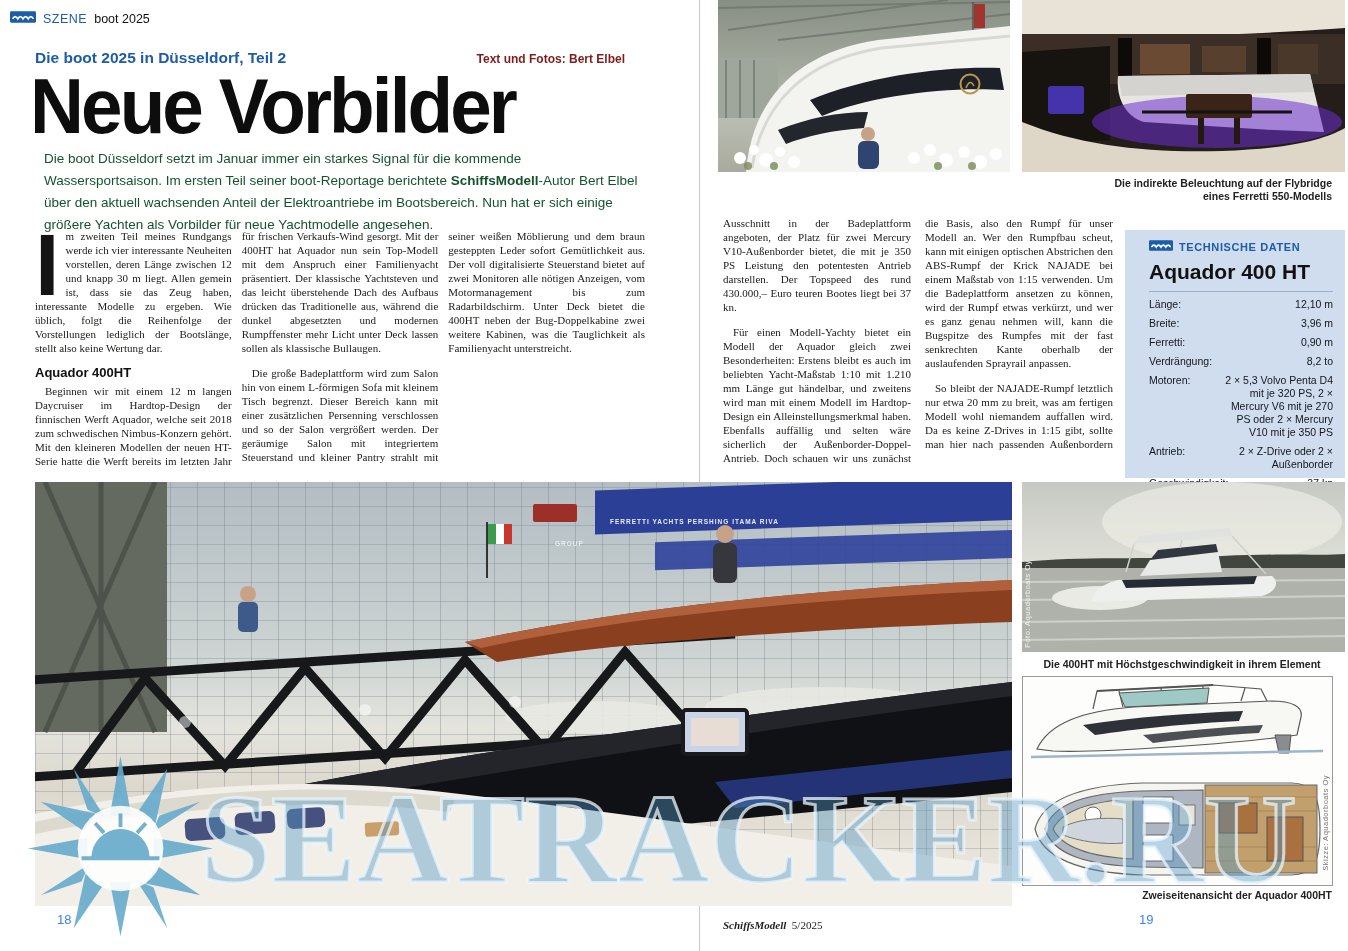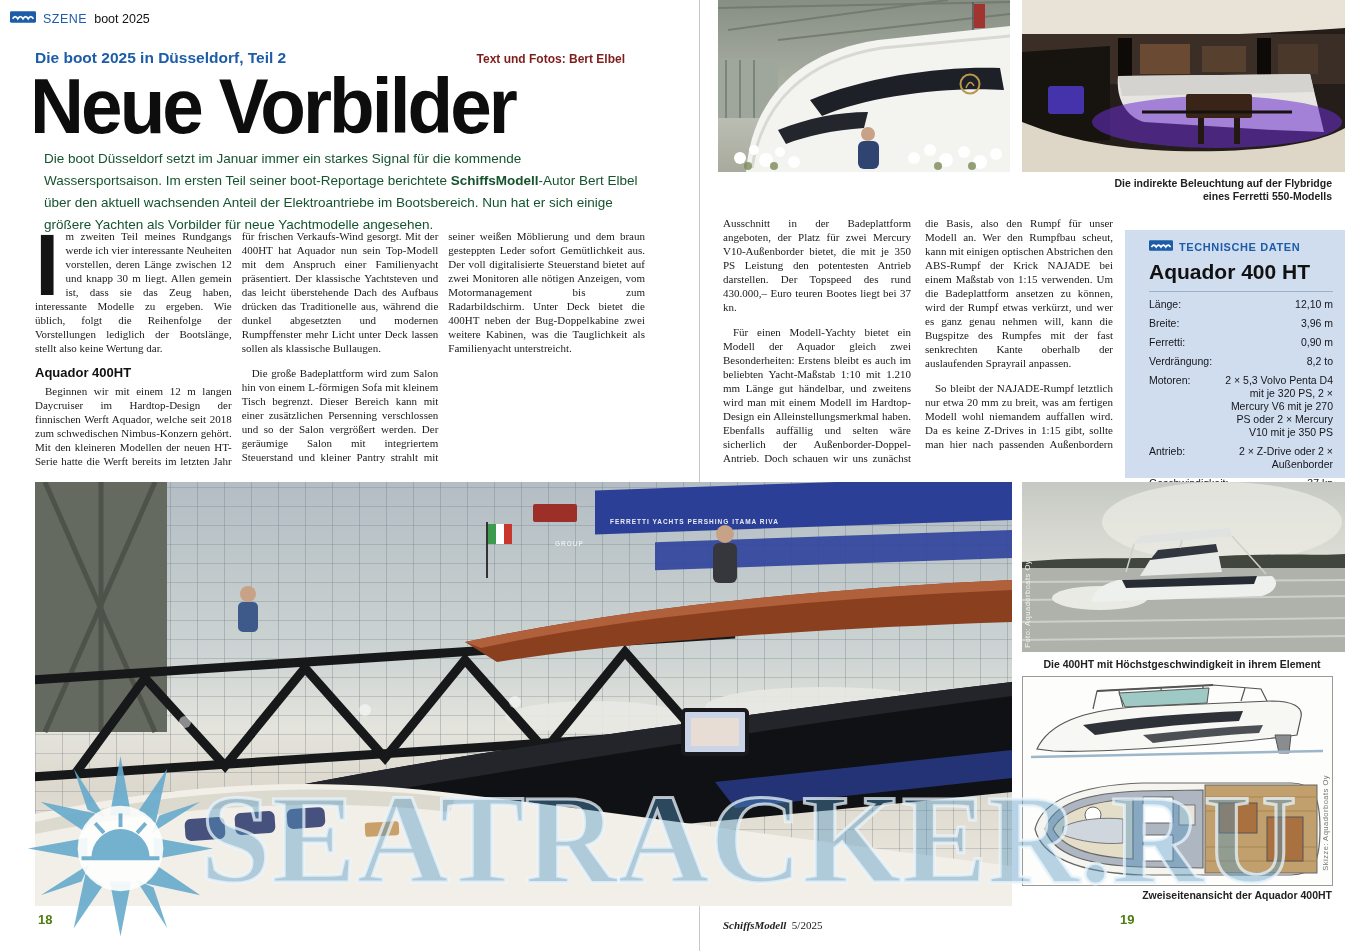--- a/index.html
+++ b/index.html
@@ -61,21 +61,21 @@
         repeating-linear-gradient(90deg, rgba(110,125,135,.35) 0 1px, transparent 1px 27px),
         repeating-linear-gradient(0deg,  rgba(110,125,135,.30) 0 1px, transparent 1px 19px),
         linear-gradient(#b3bdc3, #ccd3d2 40%, #e4e4dd 58%, #ddd8cd 72%, #efece4); }
   #speedphoto { left:1022px; top:482px; width:323px; height:170px;
       background:linear-gradient(#c6c9c3 0%, #dfe0d8 50%, #b9bdb4 56%, #c9cac1 100%); }
   #drawingbox { left:1022px; top:676px; width:311px; height:210px; background:#fdfdfb; border:1px solid #9a9a96; }
 
   .banner-text { position:absolute; color:#e8ecf6; font-size:6.5px; font-weight:bold; letter-spacing:1px; white-space:nowrap; }
 
   
-  .pagenum { font-size:13px; font-weight:bold; color:#4d7c0f; }
+  .pagenum { font-size:13px; font-weight:normal; color:#3b82f6;margin-left:19px; }
   #footer { left:723px; top:919px; font-size:11px; color:#222; font-family:"Liberation Serif", serif; }
   #footer .mag { font-style:italic; font-weight:bold; }
   #divider { left:699px; top:0; width:1px; height:951px; background:#c9c9c6; }
 
   
   #watermark { left:0; top:748px; width:1348px; height:203px; pointer-events:none; }
   #wm-text { position:absolute; left:200px; top:18px; font-family:"Liberation Serif", serif;
              font-weight:bold; font-size:128px; letter-spacing:0px; white-space:nowrap;
              color:rgba(84,150,192,.42); -webkit-text-stroke:3px rgba(235,246,252,.75); }
   #wm-sun { position:absolute; left:18px; top:8px; opacity:.9; }

